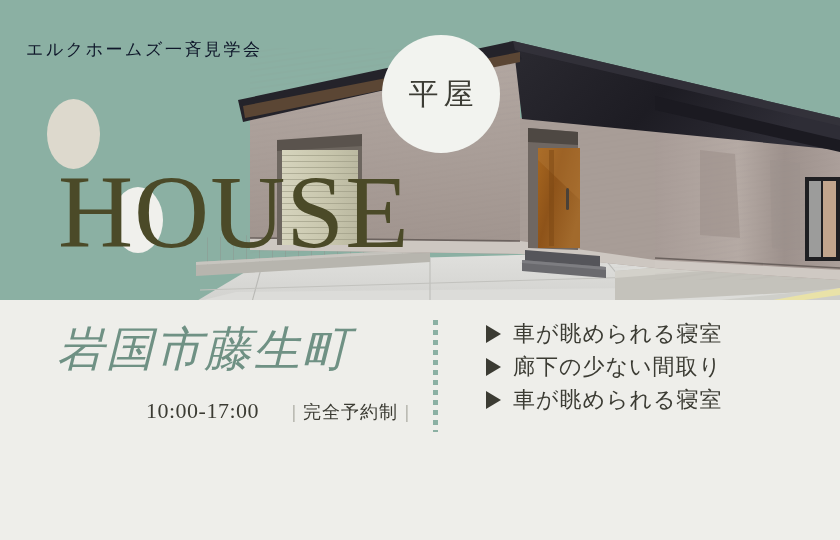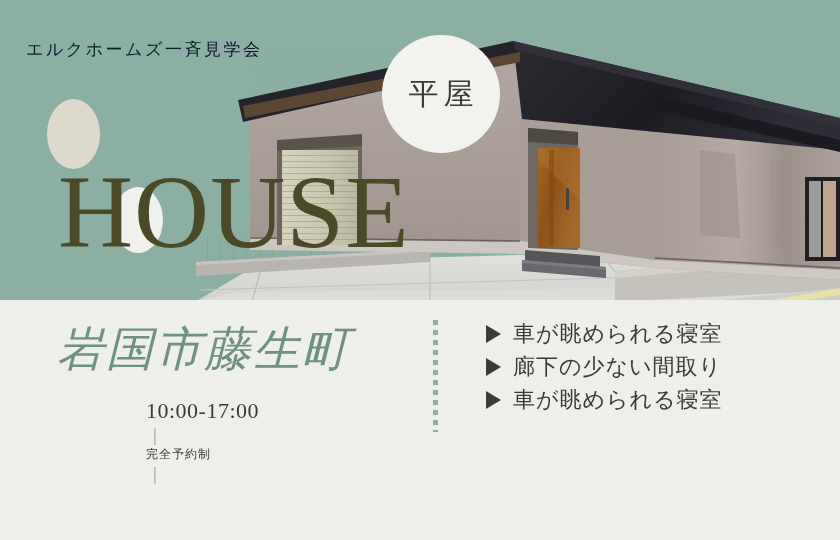--- a/index.html
+++ b/index.html
@@ -128,33 +128,32 @@
     font-style: italic;
   }
 
   .meta-row {
     position: absolute;
     left: 146px; top: 398px;
     display: flex;
     align-items: baseline;
     color: #3b3b33;
     white-space: nowrap;
-    flex-direction: column;
   }
   .meta-time {
     font-family: "Liberation Serif", "DejaVu Serif", serif;
     font-size: 22px;
     letter-spacing: 0.5px;
   }
   .meta-sep {
     width: 26px;
   }
   .meta-reserve {
     font-family: Liberation Mono, monospace;
-    font-size: 12px;
+    font-size: 18px;
     letter-spacing: 1px;
   }
   .meta-bar {
     color: #9a9a90;
     font-size: 19px;
     padding: 0 7px;
   }
 
   
   .dot-divider {

